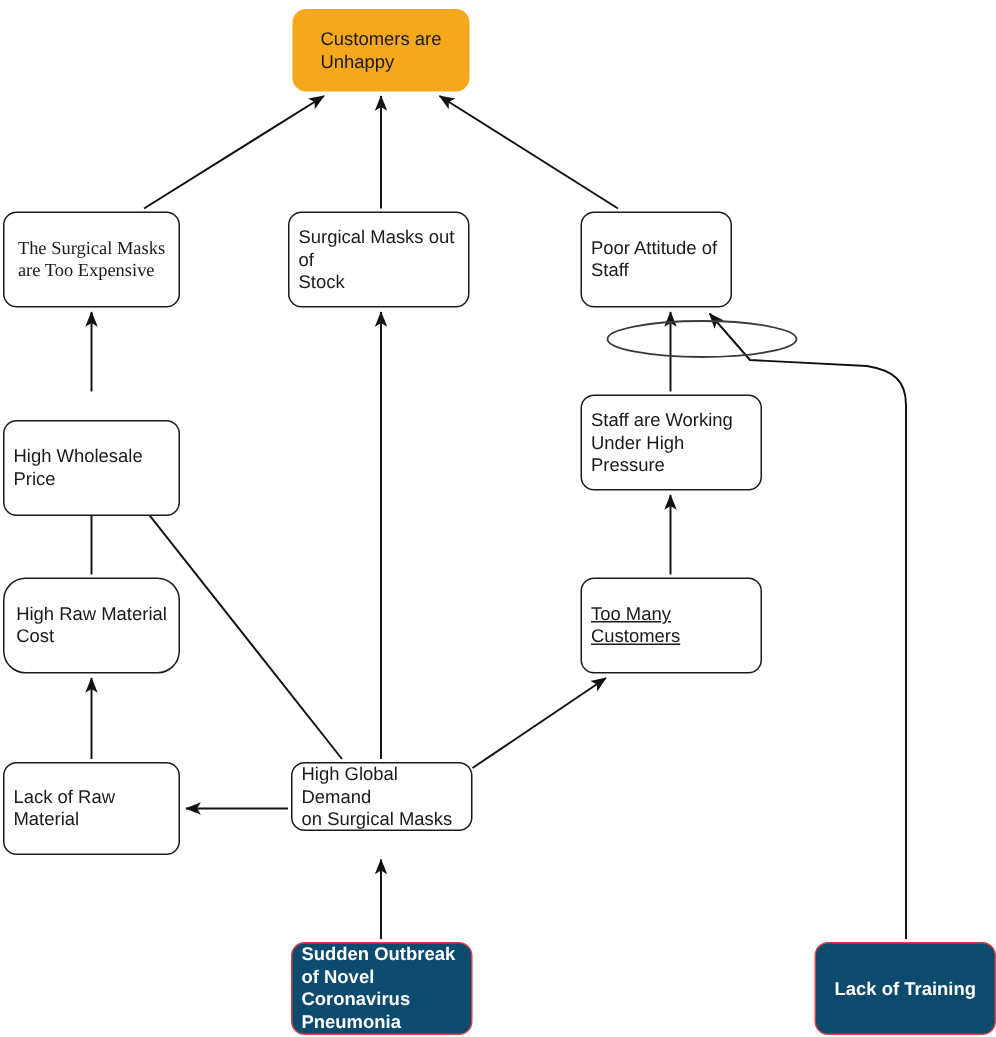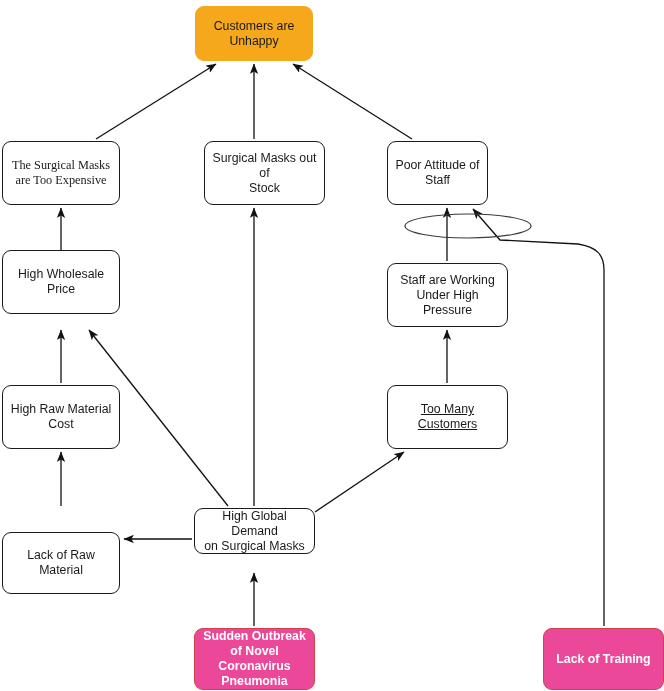--- a/index.html
+++ b/index.html
@@ -22,42 +22,42 @@
     width: 664px;
     height: 691px;
     pointer-events: none;
   }
   .node {
     position: absolute;
     box-sizing: border-box;
     display: flex;
     align-items: center;
     justify-content: center;
-    text-align: center;
+    text-align: left;
     border-radius: 9px;
     line-height: 1.22;
     white-space: pre-line;
     z-index: 2;
   }
   .node.process {
     background: #ffffff;
     border: 1.2px solid #1a1a1a;
     color: #1a1a1a;
     font-size: 12.3px;
     font-weight: 400;
   }
   .node.effect {
     background: #f6a81c;
     border: 1.2px solid #f6a81c;
     color: #1a1a1a;
     font-size: 12.3px;
     font-weight: 400;
   }
   .node.cause {
-    background: #ec4899;
+    background: #0c4a6e;
     border: 1.2px solid #cf4248;
     color: #ffffff;
     font-size: 12.3px;
     font-weight: 700;
   }
   .node-label {
     display: block;
     padding: 0 6px;
   }
 </style>
@@ -91,30 +91,30 @@
     <g id="annotation-group">
         <ellipse cx="468" cy="226" rx="63" ry="12" fill="none" stroke="#3a3a3a" stroke-width="1.2"></ellipse>
       </g>
   </svg>
 
   <div id="node-layer">
       <div class="node effect" style="left: 195px; top: 6px; width: 118px; height: 55px;"><span class="node-label">Customers are
 Unhappy</span></div>
       <div class="node process" style="left: 2px; top: 141px; width: 118px; height: 64px; font-family: Liberation Serif, serif;"><span class="node-label">The Surgical Masks
 are Too Expensive</span></div>
-      <div class="node process" style="left: 204px; top: 141px; width: 121px; height: 64px;"><span class="node-label">Surgical Masks out of
+      <div class="node process" style="left: 192px; top: 141px; width: 121px; height: 64px;"><span class="node-label">Surgical Masks out of
 Stock</span></div>
       <div class="node process" style="left: 387px; top: 141px; width: 101px; height: 64px;"><span class="node-label">Poor Attitude of Staff</span></div>
-      <div class="node process" style="left: 2px; top: 250px; width: 118px; height: 64px;"><span class="node-label">High Wholesale Price</span></div>
+      <div class="node process" style="left: 2px; top: 280px; width: 118px; height: 64px;"><span class="node-label">High Wholesale Price</span></div>
       <div class="node process" style="left: 387px; top: 263px; width: 121px; height: 64px;"><span class="node-label">Staff are Working
 Under High Pressure</span></div>
-      <div class="node process" style="left: 2px; top: 385px; width: 118px; height: 64px;"><span class="node-label">High Raw Material
+      <div class="node process" style="left: 2px; top: 385px; width: 118px; height: 64px; border-radius: 15px;"><span class="node-label">High Raw Material
 Cost</span></div>
       <div class="node process" style="left: 387px; top: 385px; width: 121px; height: 64px; text-decoration: underline;"><span class="node-label">Too Many Customers</span></div>
-      <div class="node process" style="left: 2px; top: 508px; width: 118px; height: 62px; margin-top: 24px;"><span class="node-label">Lack of Raw Material</span></div>
+      <div class="node process" style="left: 2px; top: 508px; width: 118px; height: 62px;"><span class="node-label">Lack of Raw Material</span></div>
       <div class="node process" style="left: 194px; top: 508px; width: 121px; height: 46px;"><span class="node-label">High Global Demand
 on Surgical Masks</span></div>
       <div class="node cause" style="left: 194px; top: 628px; width: 121px; height: 62px;"><span class="node-label">Sudden Outbreak
 of Novel Coronavirus
 Pneumonia</span></div>
       <div class="node cause" style="left: 543px; top: 628px; width: 121px; height: 62px;"><span class="node-label">Lack of Training</span></div>
     </div>
 
 </div>
 

